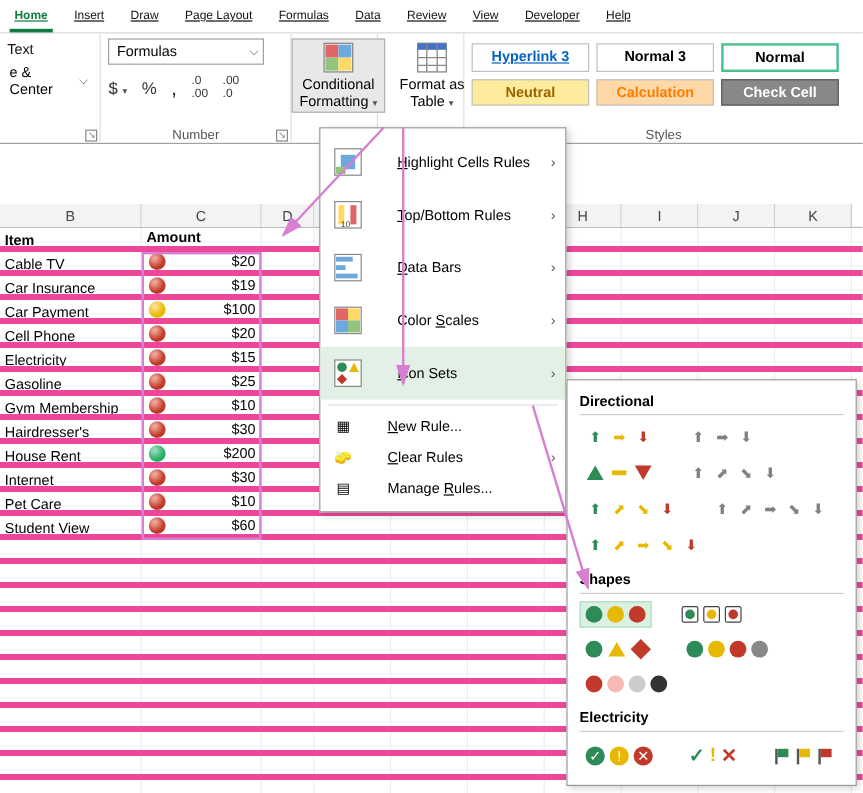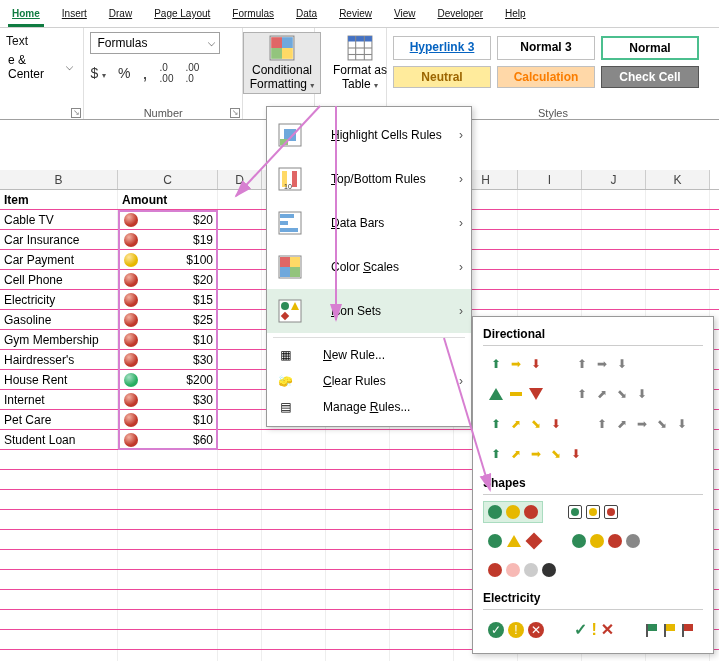--- a/index.html
+++ b/index.html
@@ -40,21 +40,21 @@
     .cs-calc { background:#ffd8a8; color:#fa7d00; border-color:#c0c0c0;}
     .cs-check { background:#888; color:#ffffff; border:1px solid #555;}
     
     .colheads { display:flex; height:20px; border-bottom:1px solid #bbb; margin-top:50px;}
     .colhead { border-right:1px solid #ccc; background:#f3f3f3; text-align:center; color:#444; width:64px; line-height:20px;}
     .colhead.B { width:118px;}
     .colhead.C { width:100px;}
     .colhead.D { width:44px;}
     
     .grid { position:relative;}
-    .gridrow { display:flex; height:20px; border-bottom:1px solid #ec4899;}
+    .gridrow { display:flex; height:20px; border-bottom:5px solid #ec4899;}
     .cell { border-right:1px solid #eee; padding:0 4px; line-height:20px; width:64px; overflow:hidden; white-space:nowrap;}
     .cell.B{ width:118px;}
     .cell.C{ width:100px; display:flex; justify-content:space-between; align-items:center;}
     .cell.D{ width:44px;}
     .header-row .cell{ font-weight:bold;}
     .icon-circle { width:14px; height:14px; border-radius:50%; display:inline-block; margin-left:2px;}
     .ic-red { background: radial-gradient(circle at 35% 30%, #f4b3a3, #c0392b 60%);}
     .ic-yellow { background: radial-gradient(circle at 35% 30%, #ffe6a0, #e6b800 60%);}
     .ic-green { background: radial-gradient(circle at 35% 30%, #a7e0c6, #27ae60 60%);}
     .val { flex:1; text-align:right;}
@@ -364,21 +364,21 @@
       <div class="cell D"></div>
       <div class="cell"></div>
       <div class="cell"></div>
       <div class="cell"></div>
       <div class="cell"></div>
       <div class="cell"></div>
       <div class="cell"></div>
       <div class="cell"></div>
     </div>
     <div class="gridrow">
-      <div class="cell B">Student Loan</div>
+      <div class="cell B">Student View</div>
       <div class="cell C">
         <span class="icon-circle ic-red"></span>
         <span class="val">$60</span>
       </div>
       <div class="cell D"></div>
       <div class="cell"></div>
       <div class="cell"></div>
       <div class="cell"></div>
       <div class="cell"></div>
       <div class="cell"></div>

